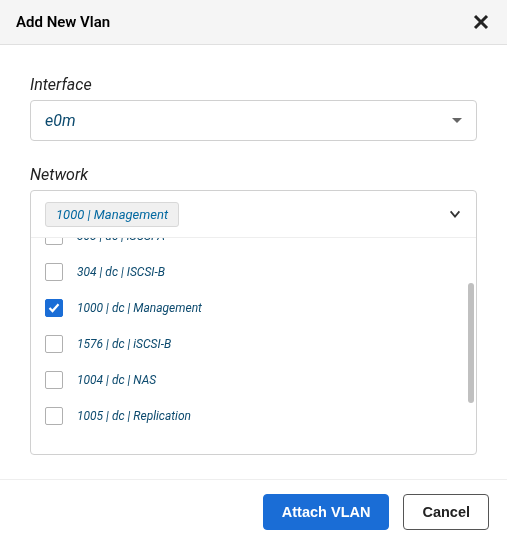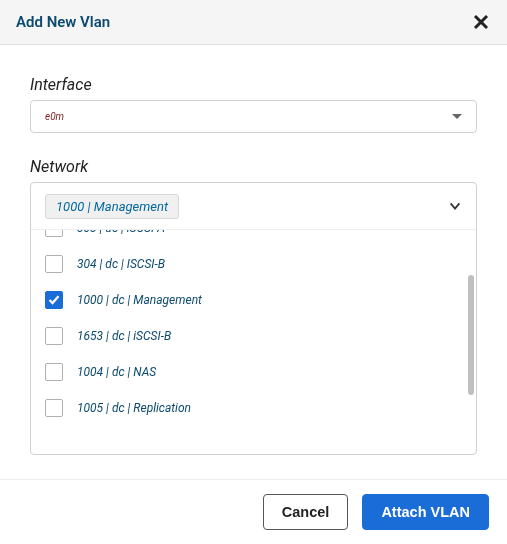--- a/index.html
+++ b/index.html
@@ -23,21 +23,21 @@
     background: #f5f5f5;
     padding: 12px 16px;
     display: flex;
     justify-content: space-between;
     align-items: center;
     border-bottom: 1px solid #e0e0e0;
   }
   .modal-title {
     font-size: 15px;
     font-weight: 600;
-    color: #0c4a6e;
+    color: #000000;
   }
   .close-btn {
     background: none;
     border: none;
     cursor: pointer;
     padding: 2px;
     display: flex;
     align-items: center;
     justify-content: center;
   }
@@ -70,22 +70,22 @@
     border: 1px solid #d0d0d0;
     border-radius: 4px;
     padding: 10px 14px;
     background: #fff;
     display: flex;
     justify-content: space-between;
     align-items: center;
     cursor: pointer;
   }
   .select-value {
-    font-size: 10px;
-    color: #7f1d1d;
+    font-size: 16px;
+    color: #0c4a6e;
   }
   .caret-down {
     width: 0;
     height: 0;
     border-left: 5px solid transparent;
     border-right: 5px solid transparent;
     border-top: 5px solid #666;
   }
   .network-group {
     display: flex;
@@ -263,38 +263,38 @@
               <div class="option-row">
                 <div class="checkbox checked">
                   <svg viewBox="0 0 16 16">
                     <polyline points="2,8 6,12 14,3"></polyline>
                   </svg>
                 </div>
                 <span class="option-label">1000 | dc | Management</span>
               </div>
               <div class="option-row">
                 <div class="checkbox"></div>
-                <span class="option-label">1653 | dc | iSCSI-B</span>
+                <span class="option-label">1576 | dc | iSCSI-B</span>
               </div>
               <div class="option-row">
                 <div class="checkbox"></div>
                 <span class="option-label">1004 | dc | NAS</span>
               </div>
               <div class="option-row">
                 <div class="checkbox"></div>
                 <span class="option-label">1005 | dc | Replication</span>
               </div>
             </div>
           <div class="scrollbar-track">
             <div class="scrollbar-thumb"></div>
           </div>
         </div>
       </div>
     </div>
 
   </div>
 
   <div class="modal-footer">
+    <button class="btn btn-primary">Attach VLAN</button>
     <button class="btn btn-secondary">Cancel</button>
-    <button class="btn btn-primary">Attach VLAN</button>
   </div>
 
 </div>
 
 </body></html>

